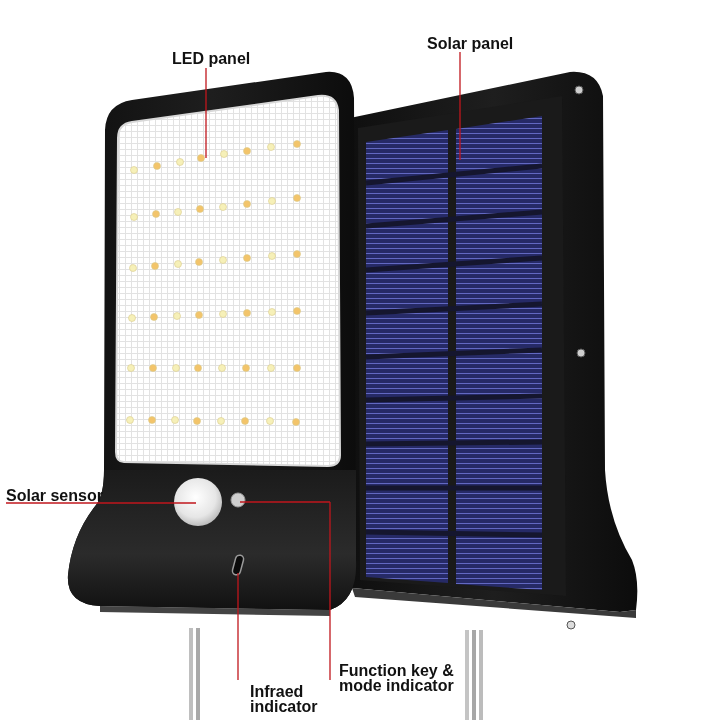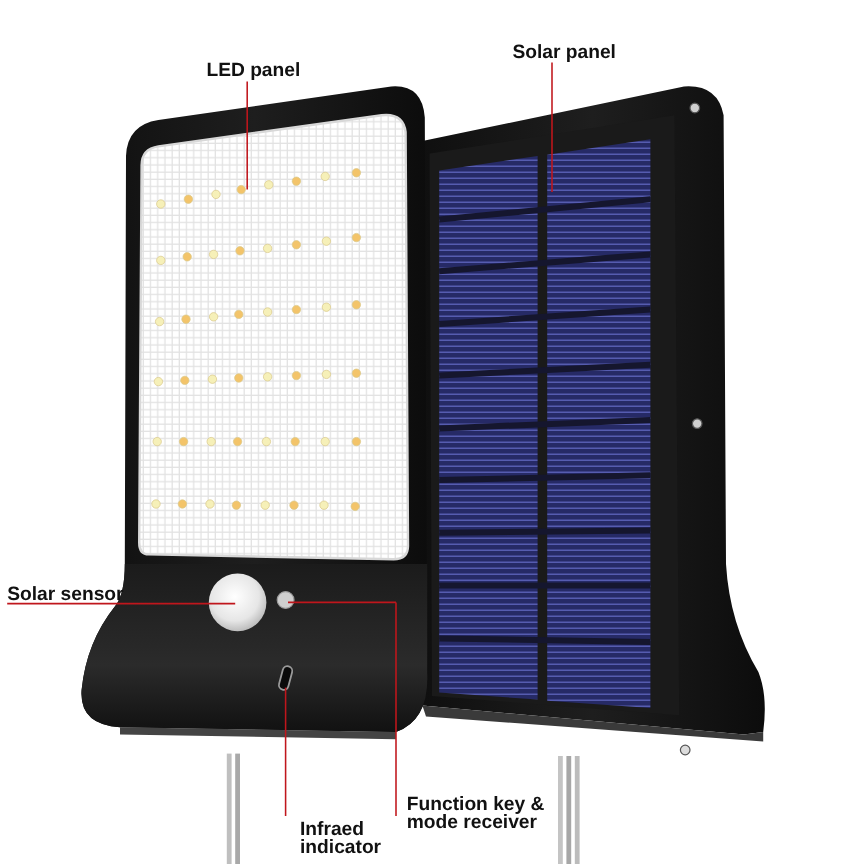--- a/index.html
+++ b/index.html
@@ -164,14 +164,14 @@
 <div class="label" style="left:427px; top:36px;">Solar panel</div>
 <div class="label" style="left:6px; top:488px;">Solar sensor</div>
 
 <div class="label" style="left:218px; top:684px;margin-left:32px;">
   <div>Infraed</div>
   <div>indicator</div>
 </div>
 
 <div class="label" style="left:311px; top:663px;margin-left:28px;">
   <div>Function key &amp;</div>
-  <div>mode receiver</div>
+  <div>mode indicator</div>
 </div>
 
 </body></html>

